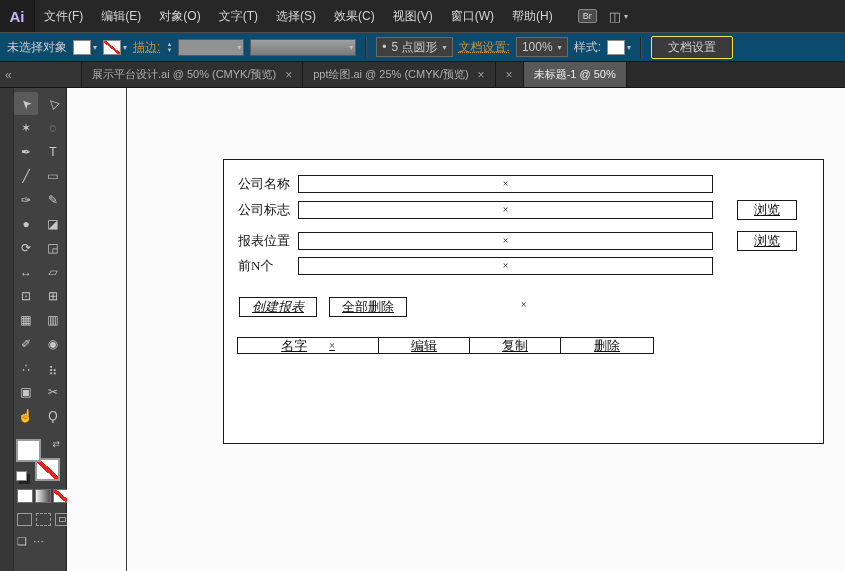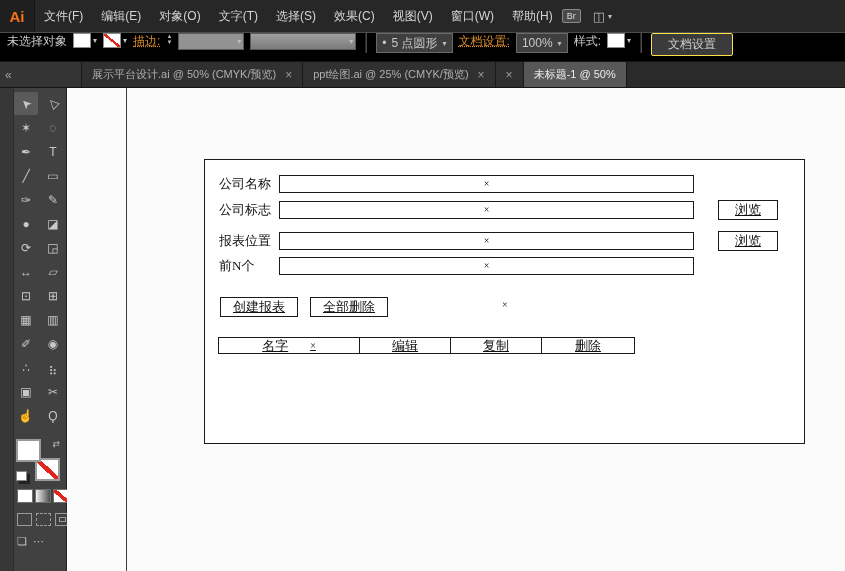--- a/index.html
+++ b/index.html
@@ -1,29 +1,29 @@
 <!DOCTYPE html>
 <html><head>
 <meta charset="utf-8">
 <style>
   html,body{margin:0;padding:0;}
   body{width:845px;height:571px;overflow:hidden;font-family:"Liberation Sans",sans-serif;background:#fbfbfb;}
   .app{width:845px;height:571px;display:flex;flex-direction:column;}
 
   
   .menubar{height:32px;background:#272727;display:flex;align-items:center;color:#d4d4d4;font-size:12px;flex:none;}
-  .logo{width:34px;height:32px;background:#1f1f1f;color:#f97316;font-weight:bold;font-size:15px;display:flex;align-items:center;justify-content:center;border-right:1px solid #141414;}
+  .logo{width:34px;height:32px;background:#1f1f1f;color:#c4b5fd;font-weight:bold;font-size:15px;display:flex;align-items:center;justify-content:center;border-right:1px solid #141414;}
   .menu-item{padding:0 9px;line-height:32px;white-space:nowrap;}
-  .menubar-icons{display:flex;align-items:center;gap:12px;}
+  .menubar-icons{margin-left:16px;display:flex;align-items:center;gap:12px;}
   .br-badge{font-size:9px;border:1px solid #8a8a8a;background:#4a4a4a;color:#ddd;padding:1px 4px;border-radius:2px;}
   .ws-wrap{display:flex;align-items:center;gap:3px;color:#b9b9b9;font-size:13px;}
   .dd{font-size:8px;color:#bdbdbd;}
 
   
-  .controlbar{height:28px;background:#000000;border-top:1px solid #4c4c4c;border-bottom:1px solid #141414;display:flex;align-items:flex-start;color:#c9c9c9;font-size:12px;gap:6px;padding:0 7px;flex:none;white-space:nowrap;}
+  .controlbar{height:28px;background:#0c4a6e;border-top:1px solid #4c4c4c;border-bottom:1px solid #141414;display:flex;align-items:center;color:#c9c9c9;font-size:12px;gap:6px;padding:0 7px;flex:none;white-space:nowrap;}
   .swatch{width:16px;height:13px;border:1px solid #8a8a8a;background:#fff;display:inline-block;vertical-align:middle;}
   .swatch.none{background:linear-gradient(to top right,#fff 44%,#e2261f 44%,#e2261f 56%,#fff 56%);}
   .sw-dd{display:flex;align-items:center;gap:2px;}
   .orange-link{color:#db8d2e;text-decoration:underline dotted;}
   .stepper{display:flex;flex-direction:column;justify-content:center;font-size:6px;line-height:6px;color:#bbb;}
   .gray-dd{height:15px;background:#929292;border:1px solid #5a5a5a;display:flex;align-items:center;justify-content:flex-end;padding-right:2px;}
   .gray-dd.small{width:62px;}
   .gray-dd.wide{width:102px;background:linear-gradient(#a0a0a0,#7a7a7a);}
   .boxed-dd{height:18px;border:1px solid #6a6a6a;background:#3f3f3f;display:flex;align-items:center;padding:0 5px;gap:5px;}
   .vsep{width:1px;height:20px;background:#262626;border-right:1px solid #4d4d4d;margin:0 3px;flex:none;}
@@ -59,26 +59,26 @@
 
   .mode-row{display:flex;gap:4px;margin-top:10px;align-self:flex-start;margin-left:4px;}
   .mode{width:13px;height:11px;border:1px solid #9a9a9a;background:transparent;}
   .mode.inner{box-shadow:inset 0 0 0 3px #414141, inset 0 0 0 4px #9a9a9a;}
   .mode.behind{border-style:dashed;}
   .screen-row{display:flex;gap:6px;margin-top:9px;align-self:flex-start;margin-left:4px;color:#c0c0c0;font-size:11px;}
 
   
   .canvas{flex:1;position:relative;background:#fbfbfb;min-width:0;}
   .vguide{position:absolute;left:59px;top:0;bottom:0;width:1px;background:#3d3d3d;}
-  .artboard{position:absolute;left:137px;top:71px;width:599px;height:283px;border:1px solid #1a1a1a;background:#fff;font-family:"Liberation Serif",serif;color:#111;}
+  .artboard{position:absolute;left:156px;top:71px;width:599px;height:283px;border:1px solid #1a1a1a;background:#fff;font-family:"Liberation Serif",serif;color:#111;}
   .fld-label{position:absolute;left:14px;height:18px;line-height:18px;font-size:13px;}
   .fld-input{position:absolute;left:74px;width:413px;height:16px;border:1px solid #1a1a1a;text-align:center;line-height:15px;font-size:10px;background:#fff;}
   .browse-btn{position:absolute;left:513px;width:58px;height:18px;border:1px solid #1a1a1a;text-align:center;line-height:18px;font-size:13px;text-decoration:underline;background:#fff;}
   .ab-btn{position:absolute;top:137px;height:18px;border:1px solid #1a1a1a;text-align:center;line-height:18px;font-size:13px;text-decoration:underline;background:#fff;}
-  .ab-btn.b1{left:15px;width:76px;}
+  .ab-btn.b1{left:15px;width:76px;font-style:italic;}
   .ab-btn.b2{left:105px;width:76px;}
   .stray-x{position:absolute;left:297px;top:139px;font-size:10px;}
   .tbl{position:absolute;left:13px;top:177px;display:flex;height:17px;}
   .tbl-cell{border:1px solid #1a1a1a;margin-left:-1px;display:flex;align-items:center;justify-content:center;font-size:13px;text-decoration:underline;background:#fff;}
   .tbl-cell:first-child{margin-left:0;}
   .c0{width:140px;gap:22px;}
   .c1{width:158px;} .c2{width:90px;} .c3{width:90px;} .c4{width:92px;}
   .name-x{font-size:10px;text-decoration:none;}
 </style>
 </head>

